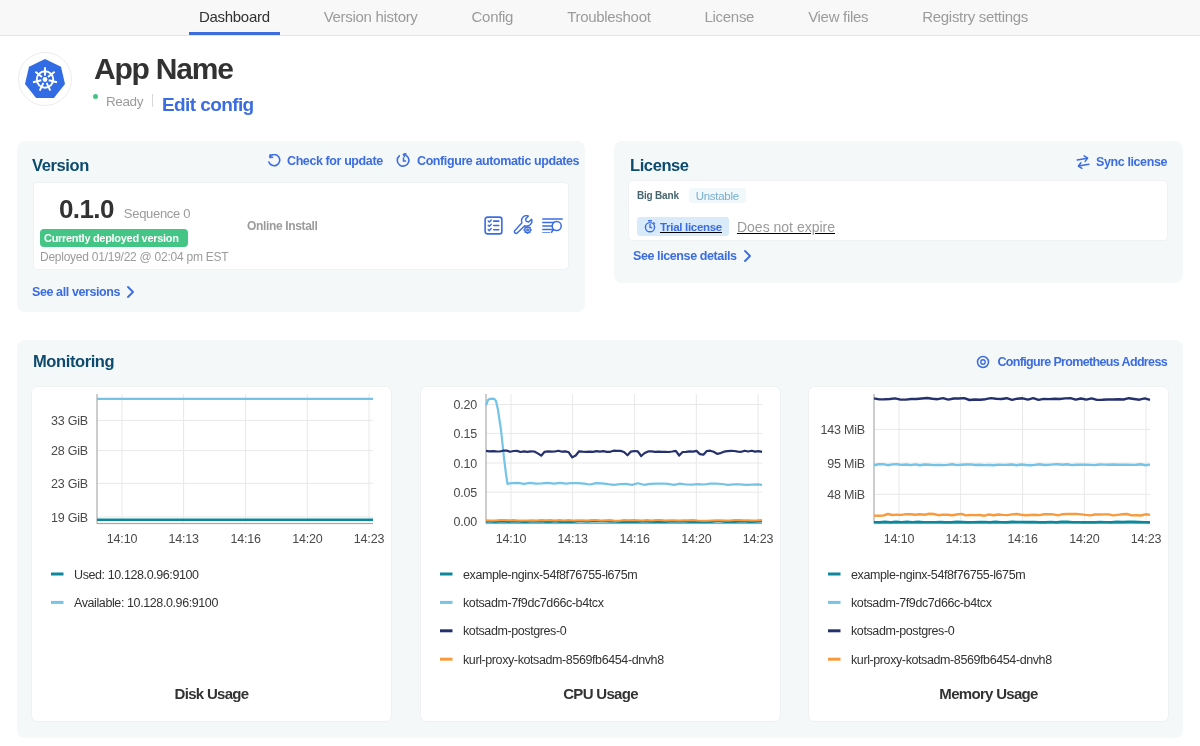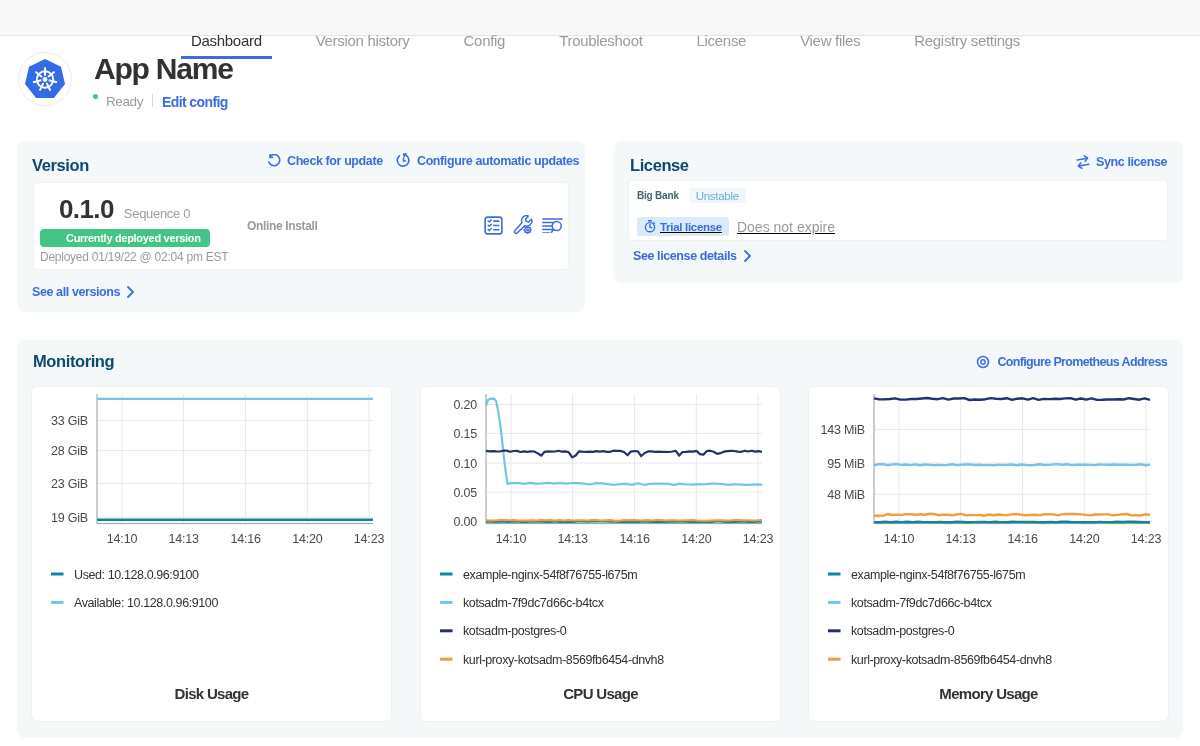--- a/index.html
+++ b/index.html
@@ -1,16 +1,16 @@
 <!DOCTYPE html>
 <html><head><meta charset="utf-8"><style>
 * { margin:0; padding:0; box-sizing:border-box; }
 body { font-family:"Liberation Sans", sans-serif; background:#ffffff; width:1200px; height:746px; position:relative; overflow:hidden; }
 .nav { position:absolute; left:0; top:0; width:1200px; height:36px; background:#f8f8f8; border-bottom:1px solid #e5e5e5; }
-.tabs { display:flex; position:absolute; left:164px; top:0;margin-top:24px; }
+.tabs { display:flex; position:absolute; left:172px; top:0; }
 .tab { font-size:15px; letter-spacing:-0.3px; color:#9b9b9b; padding:0 10px; margin:0 17px; height:35px; line-height:34px; }
 .tab.active { color:#323232; border-bottom:3px solid #3b6ce0; }
 .appicon { position:absolute; left:18px; top:52px; }
 .appname { position:absolute; left:94px; top:52px; font-size:30px; font-weight:bold; color:#323232; letter-spacing:-1.2px; }
 .readyrow { position:absolute; left:93px; top:94px; display:flex; align-items:flex-start; height:14px; }
 .dot { width:5px; height:5px; border-radius:50%; background:#44c585; margin-right:8px; }
 .ready { color:#9b9b9b; font-size:13.5px; letter-spacing:-0.4px; }
 .vr { width:1px; height:13px; background:#d8d8d8; margin:0 10px; }
 .card { position:absolute; background:#f5f8f9; border-radius:8px; }
 .h18 { font-size:16.5px; font-weight:bold; color:#0c4a6e; letter-spacing:-0.4px; }
@@ -43,40 +43,40 @@
         <line x1="23.3" y1="28.3" x2="15.0" y2="30.2"></line>
         <line x1="24.0" y1="25.1" x2="17.4" y2="19.8"></line>
 </g>
 <circle cx="27" cy="27.5" r="2.4" fill="#ffffff"></circle>
 </svg></div>
 <div class="appname">App Name</div>
 <div class="readyrow">
     <div class="dot"></div>
     <span class="ready">Ready</span>
     <div class="vr" style="margin:0 9px;"></div>
-    <span class="blink" style="font-size:14px; letter-spacing:-0.6px;">Edit config</span>
+    <span class="blink" style="font-size:19px; letter-spacing:-0.6px;">Edit config</span>
   </div>
 
 <div class="card" style="left:17px; top:141px; width:568px; height:171px;"></div>
 <div class="h18" style="position:absolute; left:32px; top:156px;">Version</div>
 <div class="blink" style="position:absolute; left:267px; top:154px;"><svg width="14" height="14" viewBox="0 0 15 15" style="margin-right:6px">
       <path d="M3.2 2.5 A6 6 0 1 1 2.0 8.6" fill="none" stroke="#3b6ce0" stroke-width="1.7" stroke-linecap="round"></path>
       <path d="M3.4 0.8 L3.2 3.6 L6.0 3.4" fill="none" stroke="#3b6ce0" stroke-width="1.7" stroke-linecap="round" stroke-linejoin="round"></path>
     </svg>Check for update</div>
 <div class="blink" style="position:absolute; left:396px; top:153px;"><svg width="15" height="15" viewBox="0 0 16 16" style="margin-right:6px">
       <path d="M3.6 3.0 A6.2 6.2 0 1 0 8 1.6" fill="none" stroke="#3b6ce0" stroke-width="1.7" stroke-linecap="round"></path>
       <path d="M10.5 0.5 L8.0 1.4 L9.0 3.9" fill="none" stroke="#3b6ce0" stroke-width="1.5" stroke-linecap="round" stroke-linejoin="round"></path>
       <path d="M8 5.2 L8 8.4 L10.2 8.4" fill="none" stroke="#3b6ce0" stroke-width="1.6" stroke-linecap="round"></path>
     </svg>Configure automatic updates</div>
 <div class="whitebox" style="left:33px; top:182px; width:536px; height:88px;"></div>
 <div style="position:absolute; left:40px; top:194px; display:flex; align-items:baseline;margin-left:19px;">
   <span style="font-size:26px; font-weight:bold; color:#323232; letter-spacing:-0.6px;">0.1.0</span>
   <span style="font-size:13px; color:#9b9b9b; margin-left:10px; letter-spacing:-0.3px;">Sequence 0</span>
 </div>
-<div style="position:absolute; left:40px; top:229px; background:#44c585; color:#ffffff; font-size:11px; font-weight:bold; letter-spacing:-0.3px; padding:3px 9px 3px 26px; border-radius:4px;">Currently deployed version</div>
+<div style="position:absolute; left:40px; top:229px; background:#44c585; color:#ffffff; font-size:11px; font-weight:bold; letter-spacing:-0.3px; padding:3px 9px 3px 4px; border-radius:4px;">Currently deployed version</div>
 <div style="position:absolute; left:40px; top:250px; font-size:12px; color:#9b9b9b; letter-spacing:-0.25px;">Deployed 01/19/22 @ 02:04 pm EST</div>
 <div style="position:absolute; left:247px; top:219px; font-size:12px; font-weight:bold; color:#9b9b9b; letter-spacing:-0.35px;">Online Install</div>
 <div style="position:absolute; left:484px; top:216px;"><svg width="19" height="19" viewBox="0 0 20 20">
       <rect x="1.2" y="1.2" width="17.6" height="17.6" rx="2.5" fill="none" stroke="#3b6ce0" stroke-width="1.7"></rect>
 <path d="M4.4 5.2 L5.6 6.4 L7.6 4.2" fill="none" stroke="#3b6ce0" stroke-width="1.5" stroke-linecap="round" stroke-linejoin="round"></path>
 <path d="M4.4 9.7 L5.6 10.9 L7.6 8.7" fill="none" stroke="#3b6ce0" stroke-width="1.5" stroke-linecap="round" stroke-linejoin="round"></path>
 <path d="M4.4 14.2 L5.6 15.4 L7.6 13.2" fill="none" stroke="#3b6ce0" stroke-width="1.5" stroke-linecap="round" stroke-linejoin="round"></path>
 <line x1="10.2" y1="5.4" x2="15.6" y2="5.4" stroke="#3b6ce0" stroke-width="1.6" stroke-linecap="round"></line>
 <line x1="10.2" y1="9.9" x2="15.6" y2="9.9" stroke="#3b6ce0" stroke-width="1.6" stroke-linecap="round"></line>
 <line x1="10.2" y1="14.4" x2="15.6" y2="14.4" stroke="#3b6ce0" stroke-width="1.6" stroke-linecap="round"></line>

